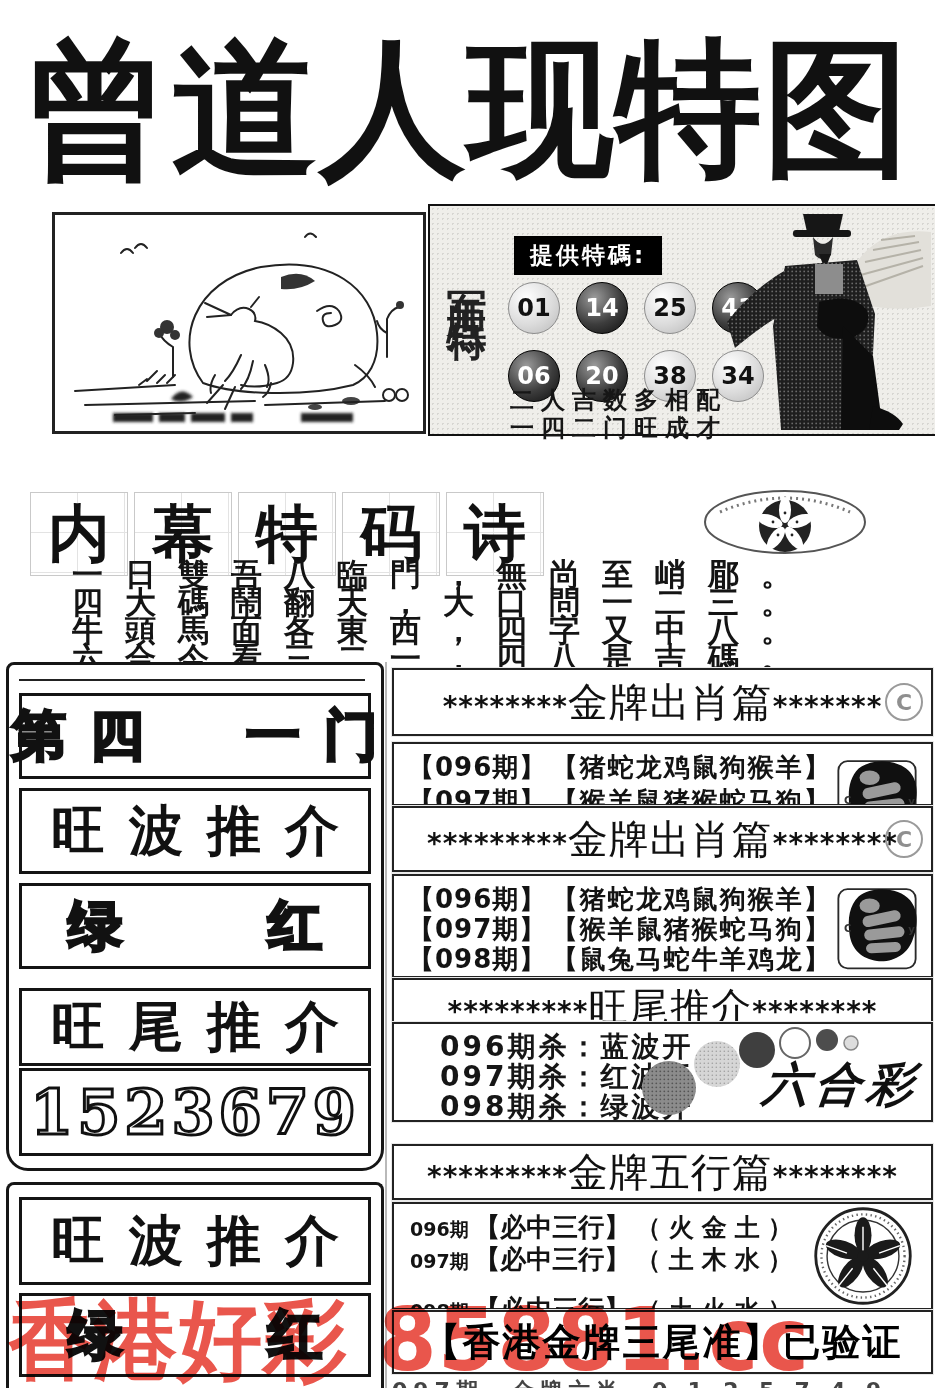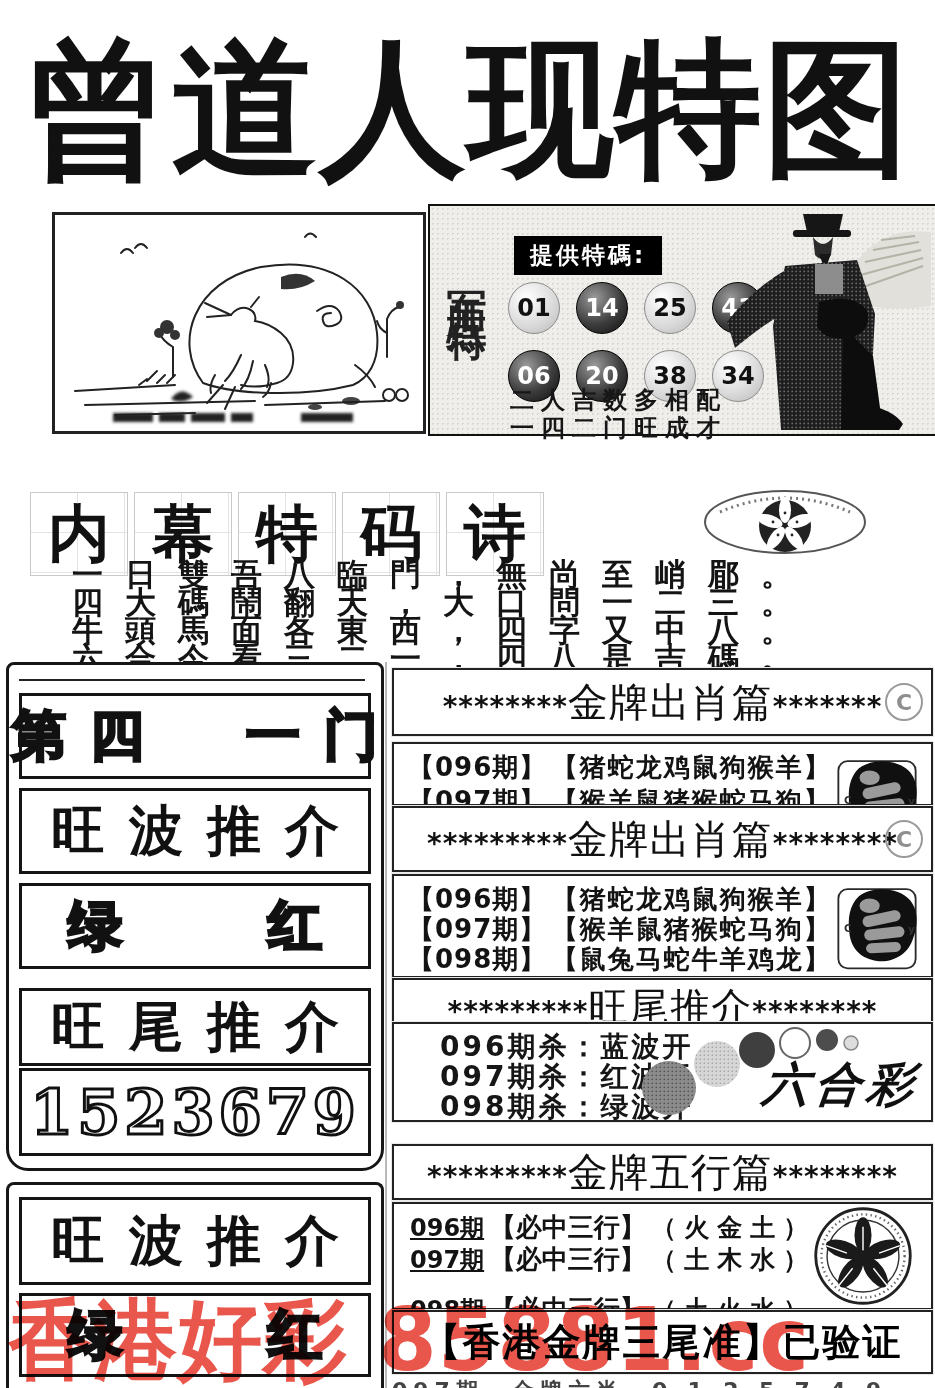--- a/index.html
+++ b/index.html
@@ -79,21 +79,21 @@
   .rheader .stars{font-size:28px;font-weight:900;letter-spacing:1px;padding-top:8px;}
   .rheader .htitle{font-size:40px;font-weight:400;letter-spacing:1px;}
   .cmark{position:absolute;right:8px;top:50%;transform:translateY(-50%);width:34px;height:34px;
          border:2px solid #9a9a9a;border-radius:50%;color:#8f8f8f;font-size:22px;font-weight:700;
          display:flex;align-items:center;justify-content:center;background:transparent;}
   .zrow{position:absolute;left:14px;white-space:nowrap;font-weight:900;color:#131313;}
   .zrow .issue{font-size:26px;letter-spacing:1px;}
   .zrow .val{font-size:26px;letter-spacing:2px;}
   .kline{position:absolute;left:46px;font-size:28px;font-weight:800;letter-spacing:3px;color:#161616;white-space:nowrap;}
   .wrow{position:absolute;left:16px;white-space:nowrap;color:#131313;font-weight:800;}
-  .wrow .issue{font-size:24px;text-decoration:underline;}
+  .wrow .issue{font-size:19px;}
   .wrow .tag{font-size:26px;font-weight:900;}
   .wrow .val{font-size:25px;letter-spacing:8px;}
   .fist-art{position:absolute;right:8px;}
   .circles-art{position:absolute;right:4px;top:2px;width:300px;height:92px;}
   .brand{position:absolute;right:12px;bottom:4px;font-size:46px;font-weight:900;
          font-style:italic;transform:skewX(-6deg);letter-spacing:6px;color:#101010;}
   .seal-art{position:absolute;right:16px;top:0px;width:104px;height:104px;}
   .verified{display:flex;align-items:center;justify-content:center;font-size:38px;
             font-weight:900;letter-spacing:2px;color:#000000;}
   .clipped-strip{position:absolute;left:0;top:714px;width:537px;height:12px;overflow:hidden;

